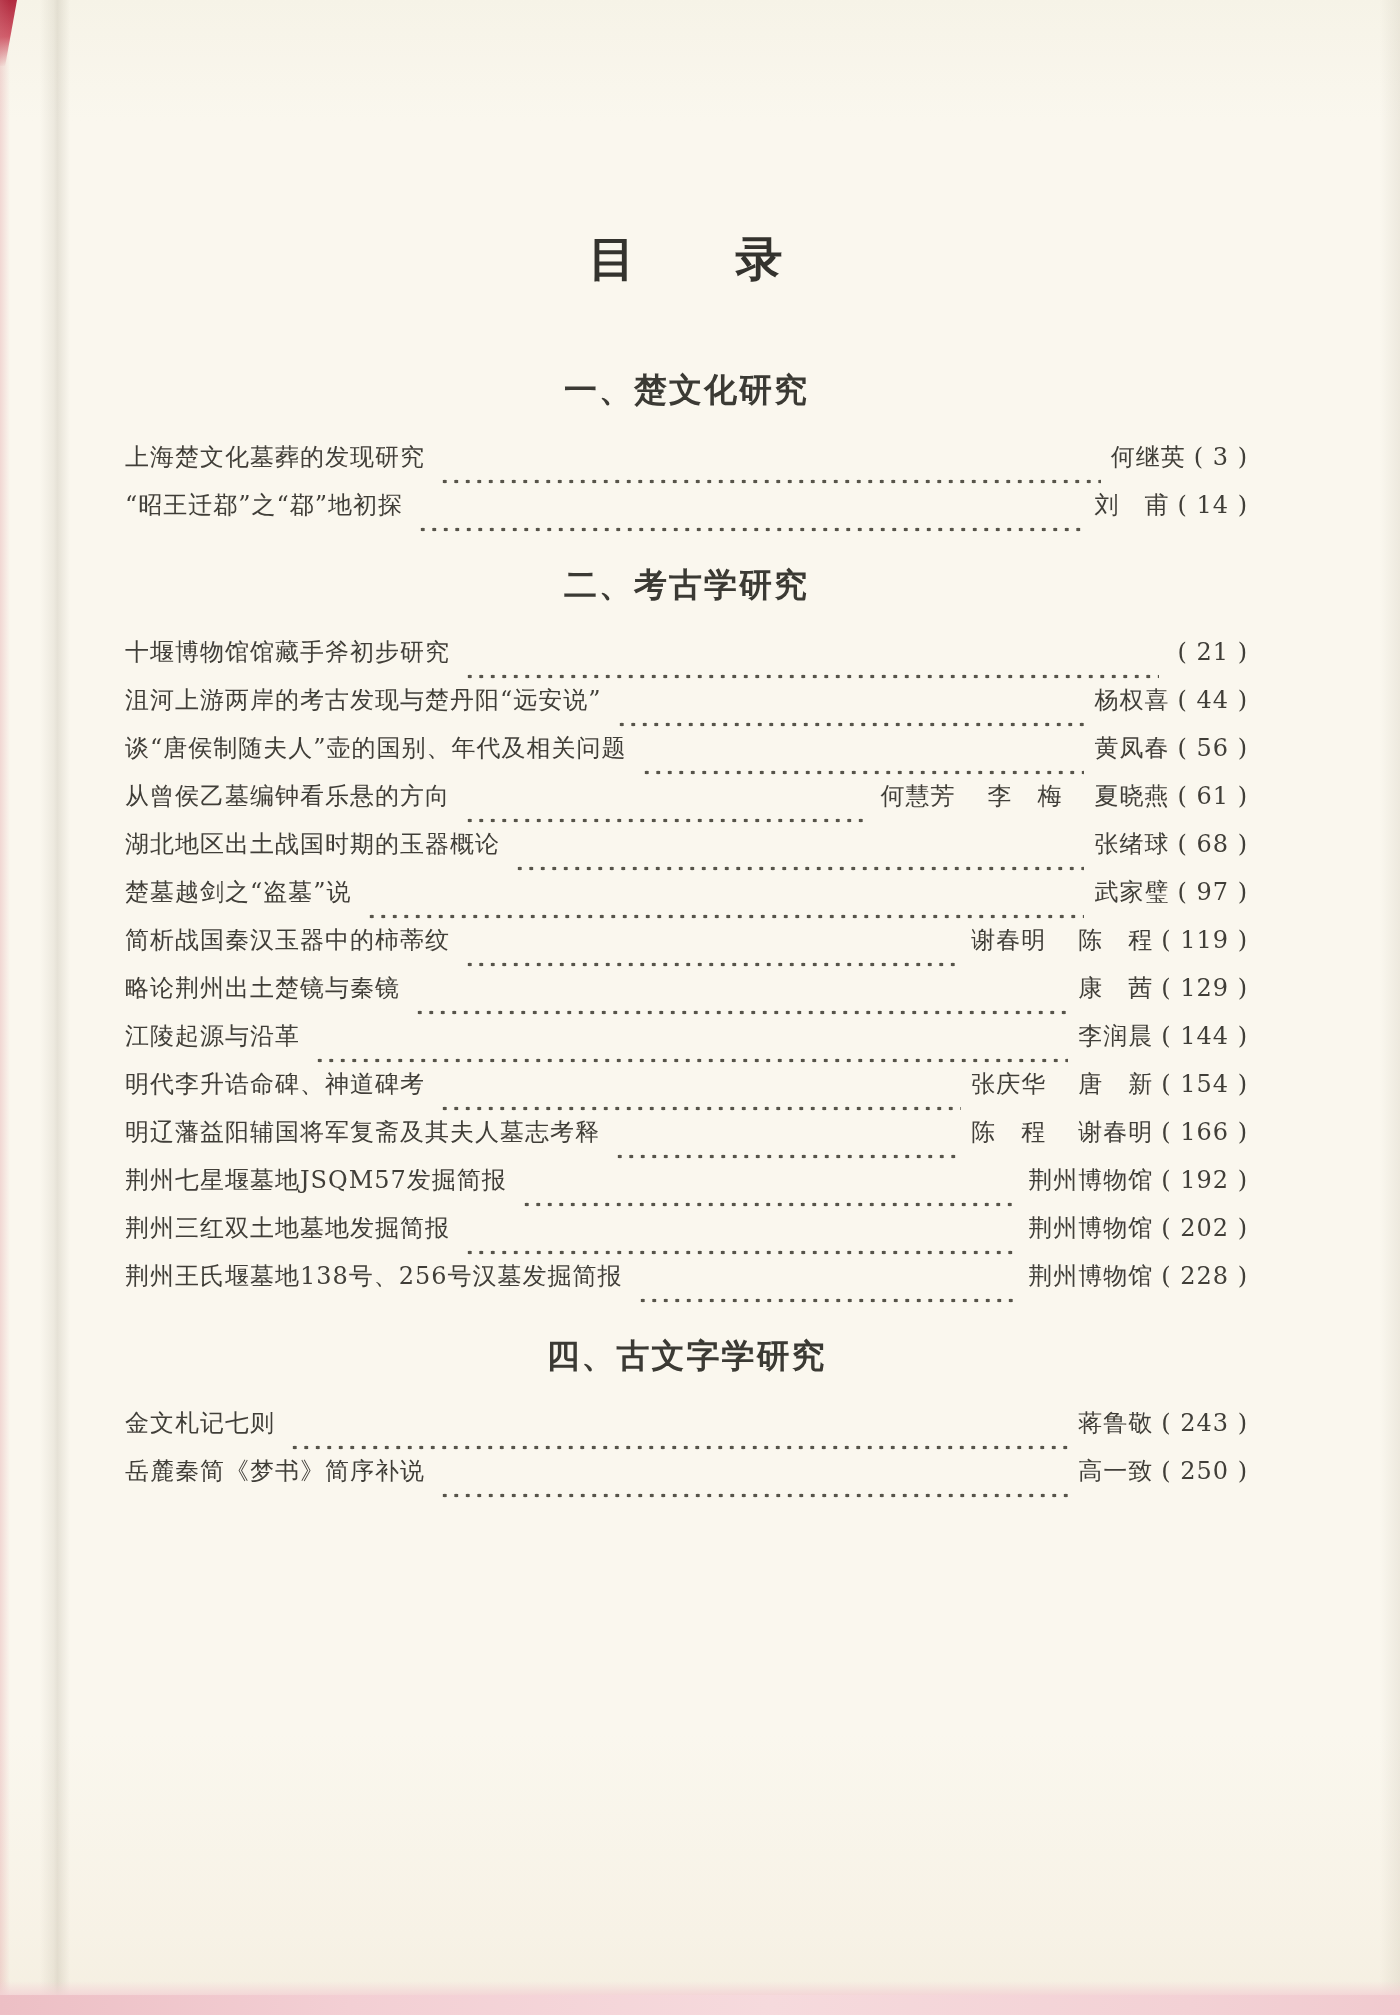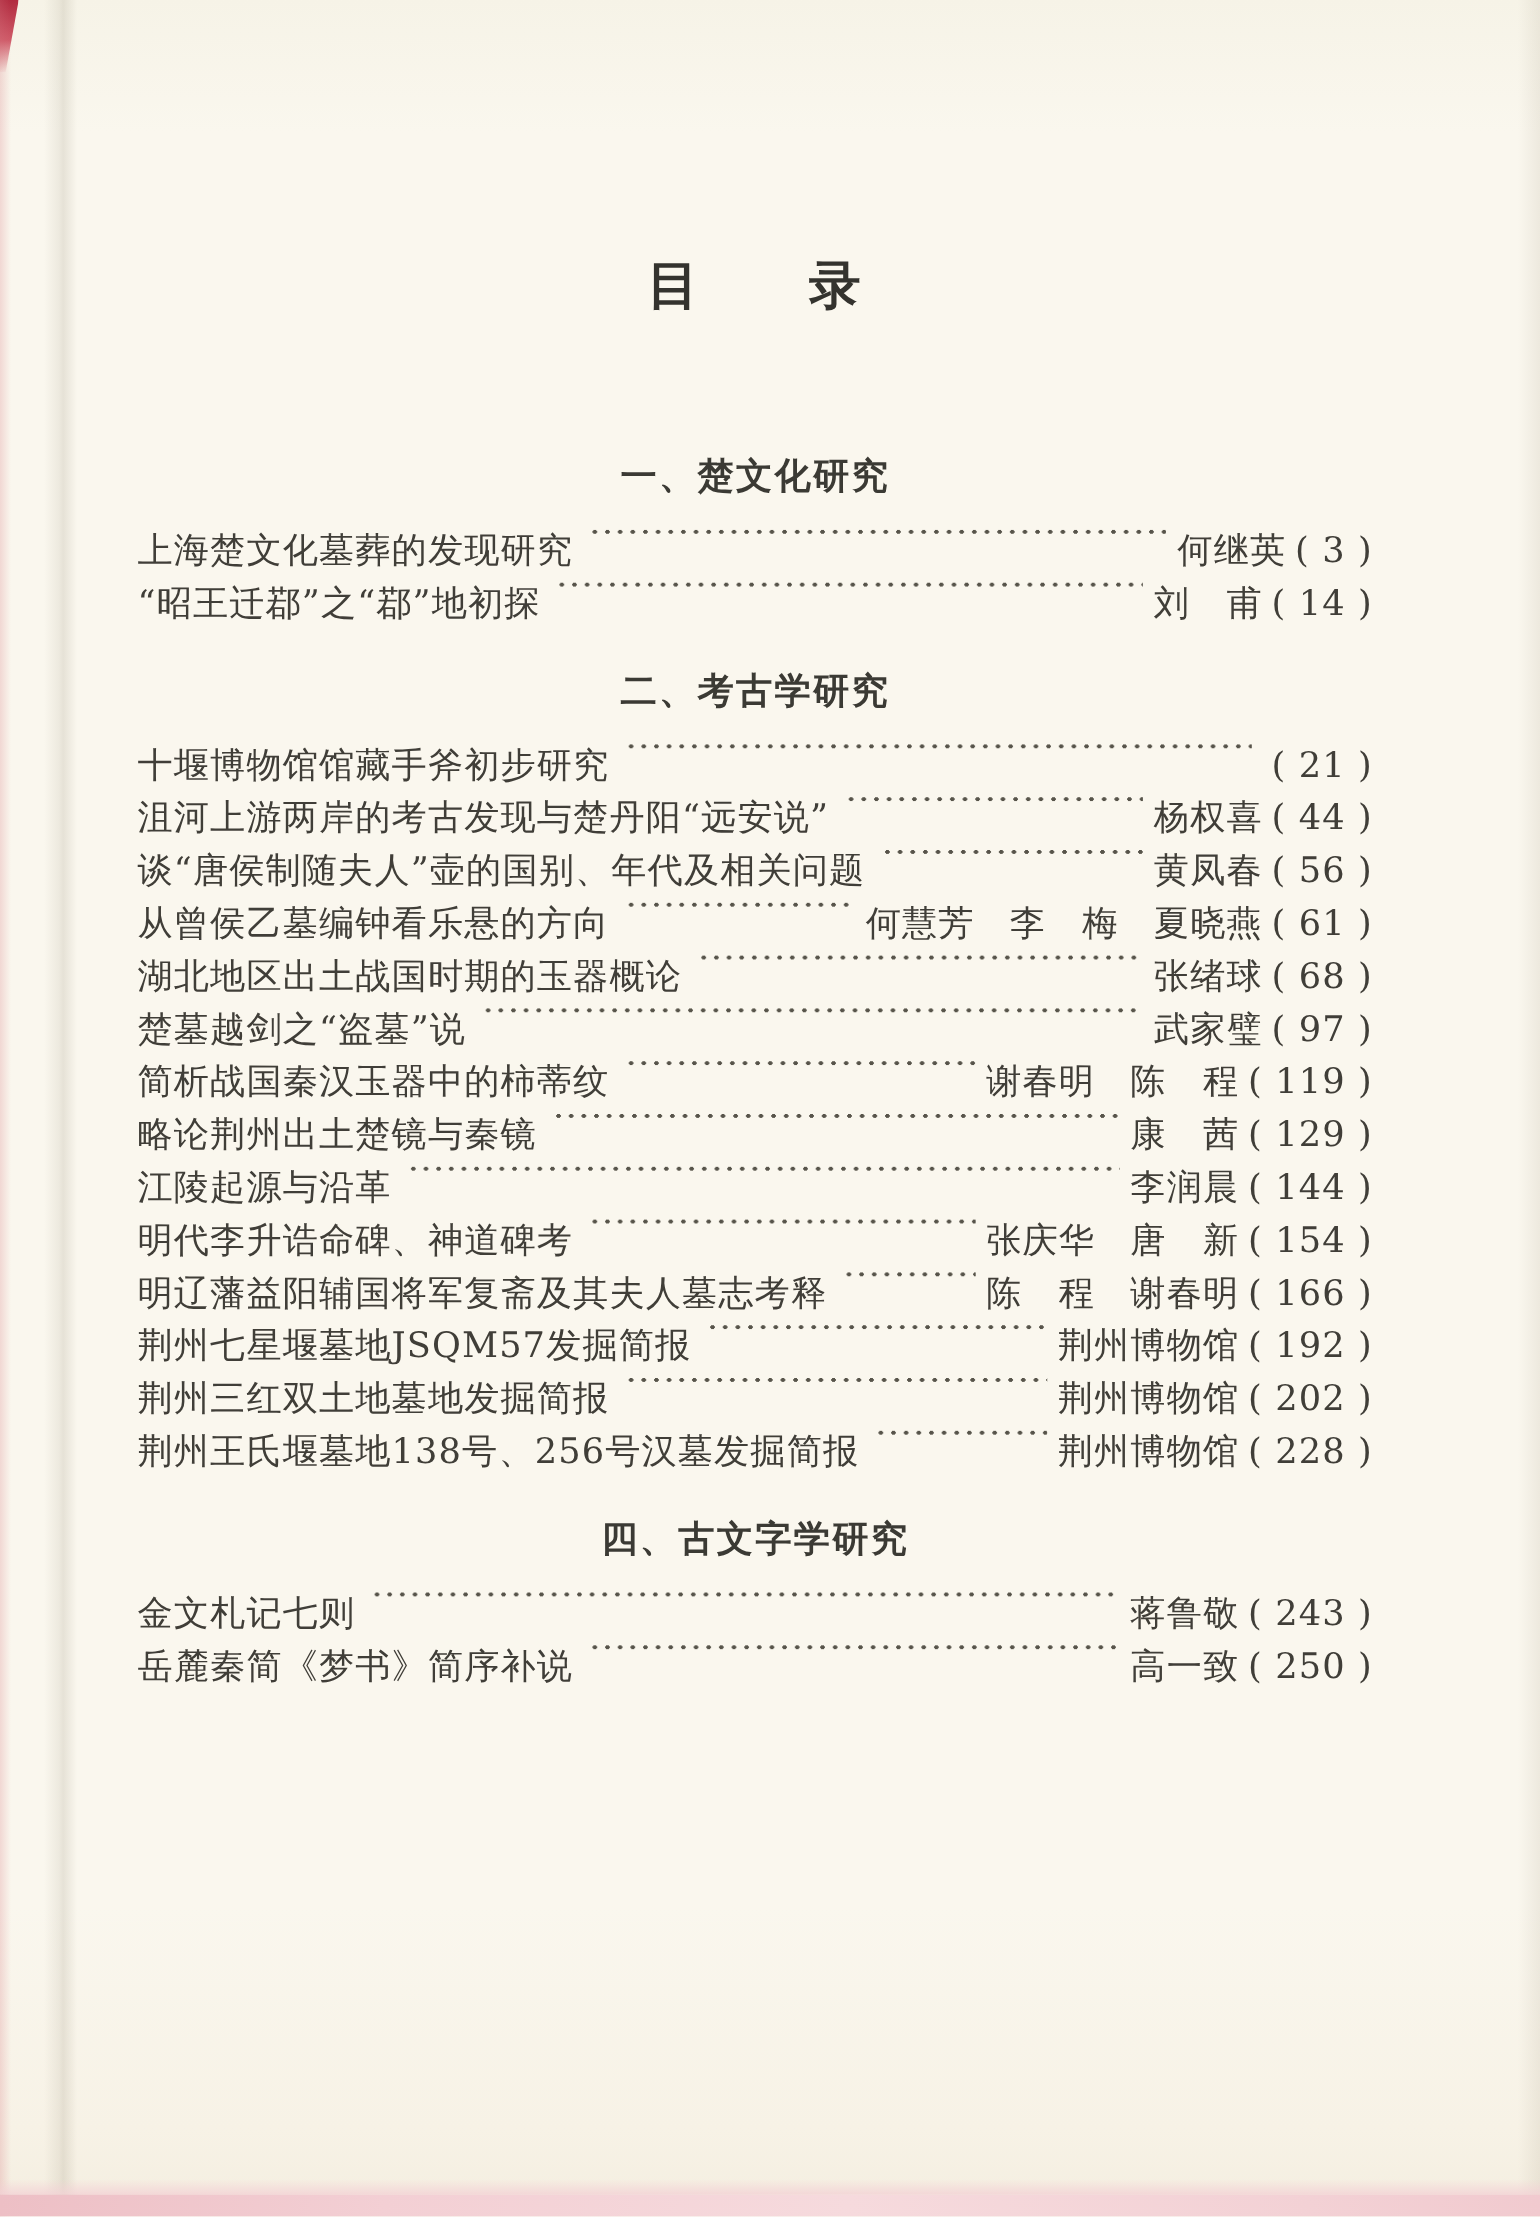--- a/index.html
+++ b/index.html
@@ -48,27 +48,27 @@
   }
   .section-heading {
     margin: 34px 0 20px 0;
     text-align: center;
     font-family: "DejaVu Sans", "Liberation Sans", sans-serif;
     font-weight: bold;
     font-size: 33px;
     letter-spacing: 2px;
     color: #3b3a34;
   }
-  .section:first-child .section-heading { margin-top: 120px; }
+  .section:first-child .section-heading { margin-top: 77px; }
   .entries { }
   .entry {
     display: flex;
-    align-items: flex-start;
+    align-items: flex-end;
     line-height: 48px;
-    font-size: 32px;
+    font-size: 24px;
     letter-spacing: 1px;
     white-space: nowrap;
   }
   .entry-title { flex: 0 0 auto; }
   .dots {
     flex: 1 1 auto;
     min-width: 14px;
     height: 7px;
     margin: 0 10px 0 12px;
     transform: translateY(4px);

